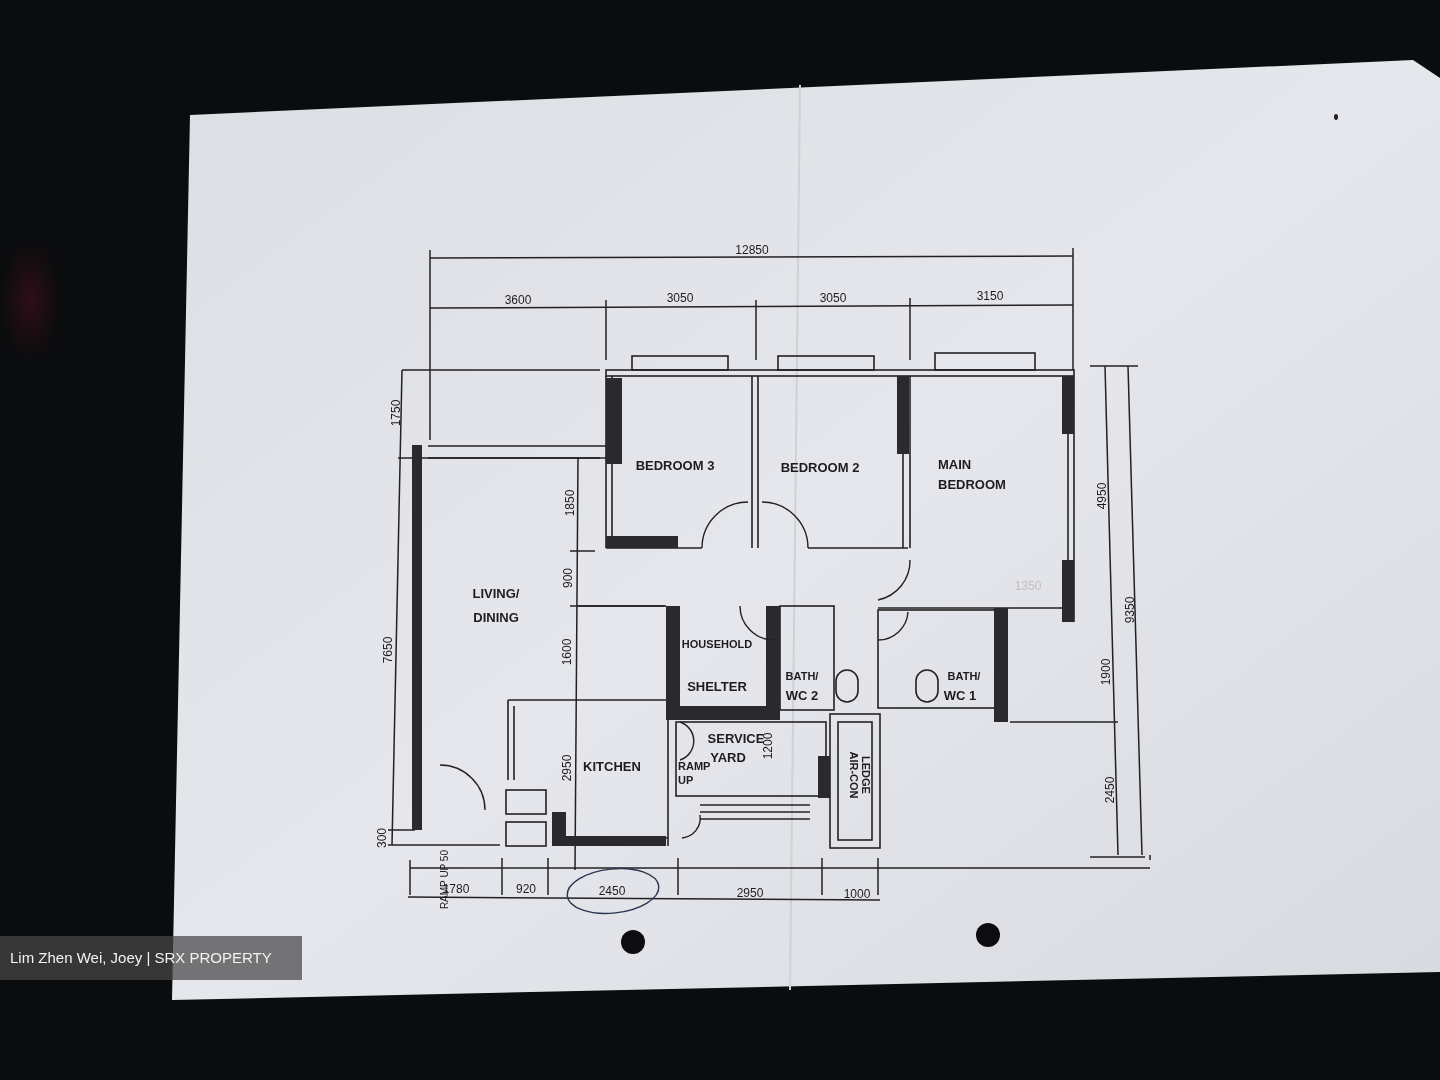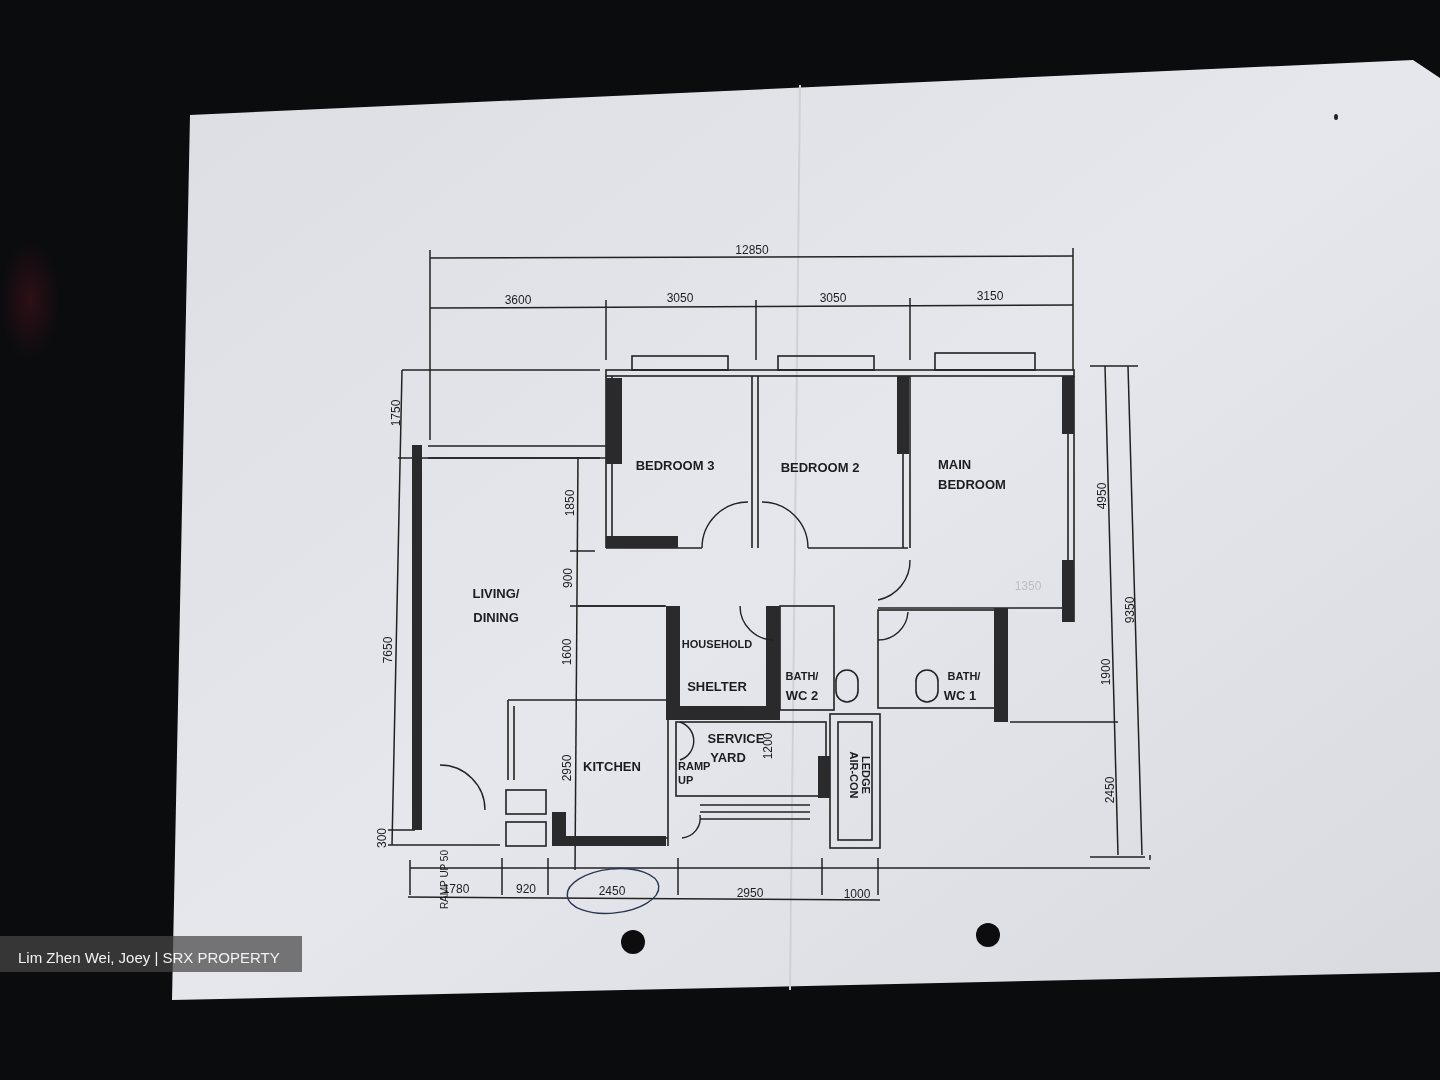--- a/index.html
+++ b/index.html
@@ -7,23 +7,23 @@
     width:1440px; height:1080px; overflow:hidden; position:relative;
     background:#0b0c0e;
     font-family:"Liberation Sans", sans-serif;
   }
   .bg-glow {
     position:absolute; left:0; top:240px; width:60px; height:120px;
     background:radial-gradient(ellipse at center, rgba(110,20,40,0.35), rgba(0,0,0,0) 70%);
   }
   .scene { position:absolute; left:0; top:0; width:1440px; height:1080px; }
   .watermark {
-    position:absolute; left:0; top:936px; width:302px; height:36px;
+    position:absolute; left:0; top:936px; width:302px; height:44px;
     background:rgba(70,70,70,0.72);
-    color:#f2f2f2; font-size:15px; line-height:44px; padding-left:18px; box-sizing:border-box;
+    color:#f2f2f2; font-size:15px; line-height:44px; padding-left:10px; box-sizing:border-box;
     font-family:"Liberation Sans", sans-serif; white-space:nowrap;
   }
   svg text { font-family:"Liberation Sans", sans-serif; fill:#1d1d1f; }
   .dim { font-size:12px; }
   .room { font-size:13px; font-weight:bold; }
 </style>
 </head>
 <body>
 
 <div class="bg-glow"></div>

